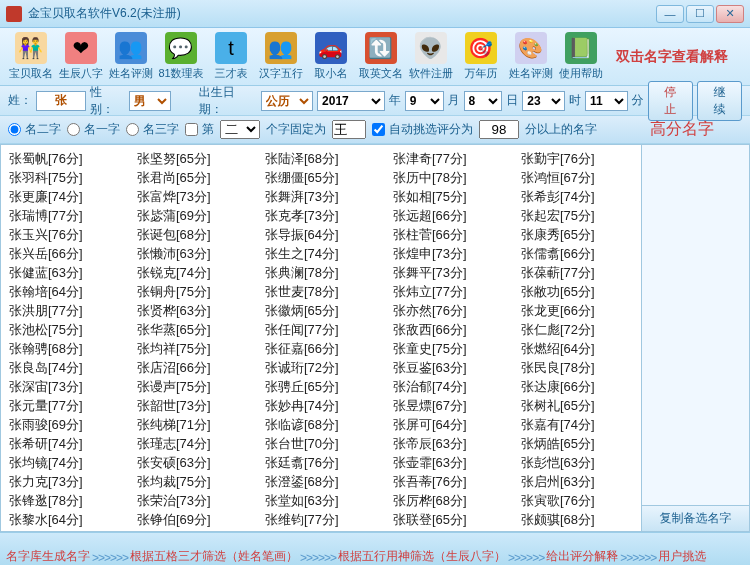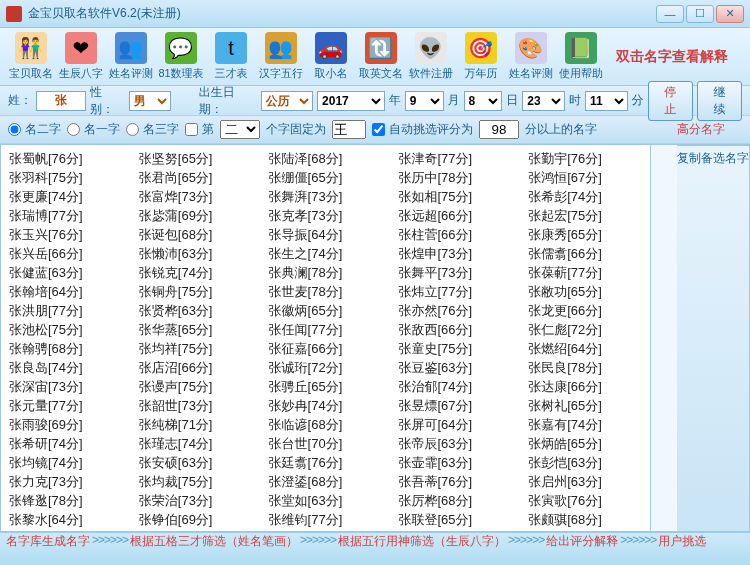--- a/index.html
+++ b/index.html
@@ -16,29 +16,29 @@
 .tool-label{font-size:11px;color:#1a5f8e;margin-top:2px;white-space:nowrap}
 .toolbar .hint{color:#d04040;font-size:14px;font-weight:bold;margin-left:10px}
 .formrow{height:30px;background:linear-gradient(#e0f0fc,#c8e6f8);display:flex;align-items:center;padding:0 8px;gap:4px;border-bottom:1px solid #a8d4ec}
 .formrow label{color:#1a5f8e;font-size:12px}
 .formrow input[type=text]{border:1px solid #7aa8cc;background:#fff;height:20px;padding:0 4px;font-size:12px}
 .formrow select{border:1px solid #7aa8cc;background:#fff;height:20px;font-size:12px}
 .btn{background:linear-gradient(#f0f8ff,#c8e4f5);border:1px solid #5a9acc;border-radius:3px;padding:2px 10px;color:#1a5f8e;font-size:12px;cursor:pointer}
 .btn.stop{color:#c04040}
 .formrow2{height:28px;background:linear-gradient(#dceefb,#c0e0f5);display:flex;align-items:center;padding:0 8px;gap:6px;border-bottom:1px solid #a8d4ec}
 .formrow2 label{color:#1a5f8e;font-size:12px;display:flex;align-items:center;gap:2px}
-.formrow2 .highlink{margin-left:auto;color:#d04040;font-size:12px;cursor:pointer;margin-right:17px}
+.formrow2 .highlink{margin-left:auto;color:#d04040;font-size:16px;cursor:pointer;margin-right:28px}
 .main{display:flex;height:388px}
 .namelist{flex:1;background:#fff;border:1px solid #a0c8e0;border-right:none;overflow:auto;padding:4px 8px;font-family:"SimSun";font-size:13px;color:#222;line-height:19px}
 .namelist .cols{display:flex;gap:16px}
 .namelist .col{width:118px}
-.sidepanel{width:100px;background:#ffffff;border:1px solid #a0c8e0;display:flex;}
+.sidepanel{width:109px;background:#ffffff;border:1px solid #a0c8e0;display:flex;flex-direction:column}
 .sidepanel .sp-body{flex:1;background:#f0f8ff}
 .sidepanel .sp-btn{background:linear-gradient(#e8f4fd,#c8e4f5);border-top:1px solid #a0c8e0;text-align:center;padding:4px 0;color:#1a5f8e;font-size:12px;cursor:pointer}
-.footer{height:33px;background:linear-gradient(#cde9fa,#b0dcf2);display:flex;align-items:flex-start;padding:0 6px;font-size:12px;color:#d04040;border-top:1px solid #9ccde8}
+.footer{height:33px;background:linear-gradient(#cde9fa,#b0dcf2);display:flex;align-items:flex-end;padding:0 6px;font-size:12px;color:#d04040;border-top:1px solid #9ccde8}
 .footer .seg{white-space:nowrap}
 .footer .arrows{color:#5a9acc;letter-spacing:-1px;margin:0 2px}
 input[type=radio],input[type=checkbox]{margin:0 2px 0 0;vertical-align:middle}
 </style>
 </head>
 <body>
 
 <div class="titlebar">
   <div class="app-icon"></div>
   <div class="title">金宝贝取名软件V6.2(未注册)</div>

